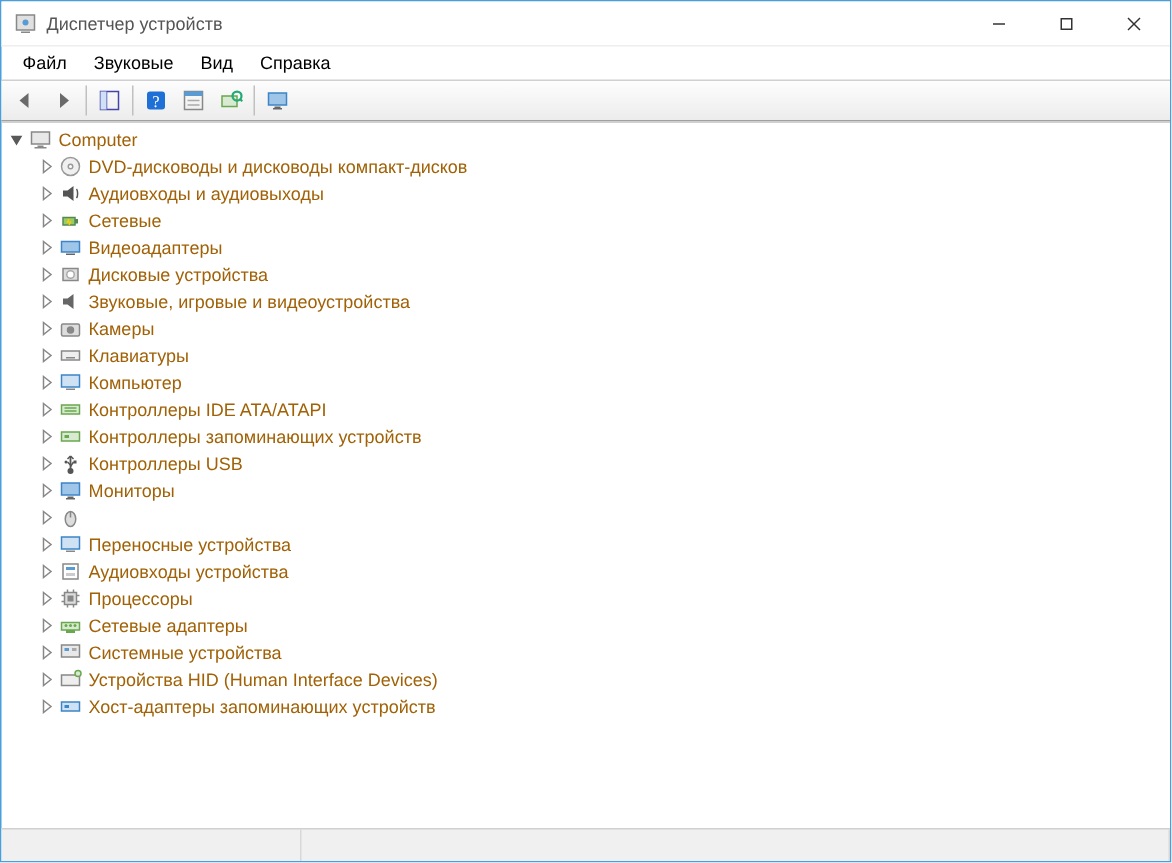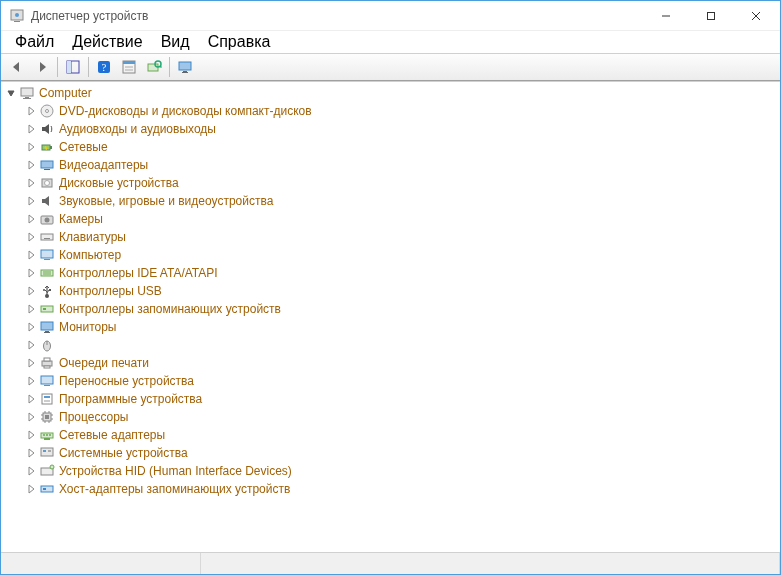--- a/index.html
+++ b/index.html
@@ -4,21 +4,21 @@
   <style>
     * { box-sizing: border-box; margin: 0; padding: 0; }
     html, body { width: 781px; height: 575px; font-family: "Segoe UI", Tahoma, sans-serif; font-size: 12px; background: #fff; overflow: hidden; }
     .window { width: 100%; height: 100%; border: 1px solid #4a9edb; display: flex; flex-direction: column; background: #fff; }
     .titlebar { height: 30px; background: #fff; display: flex; align-items: center; padding: 0 2px 0 8px; border-bottom: 1px solid #eee; }
     .titlebar-icon { width: 16px; height: 16px; margin-right: 6px; }
     .titlebar-text { flex: 1; color: #555; font-size: 12px; }
     .winbtns { display: flex; }
     .winbtn { width: 45px; height: 29px; display: flex; align-items: center; justify-content: center; color: #555; font-size: 10px; }
     .menubar { height: 22px; display: flex; align-items: center; padding: 0 6px; gap: 2px; }
-    .menuitem { padding: 2px 8px; font-size: 16px; color: #000; }
+    .menuitem { padding: 2px 8px; font-size: 12px; color: #000; }
     .toolbar { height: 28px; border-top: 1px solid #d0d0d0; border-bottom: 1px solid #a0a0a0; background: linear-gradient(#fdfdfd,#ececec); display: flex; align-items: center; padding: 0 4px; gap: 1px; }
     .tbtn { width: 24px; height: 22px; display: flex; align-items: center; justify-content: center; border: 1px solid transparent; }
     .tsep { width: 1px; height: 20px; background: #c0c0c0; margin: 0 2px; }
     .tree-container { flex: 1; overflow: auto; border-top: 1px solid #d0d0d0; padding: 2px 0; }
     .tree-root { padding-left: 4px; }
     .tree-row { display: flex; align-items: center; height: 18px; padding-left: 0; white-space: nowrap; }
     .caret { width: 12px; height: 12px; margin-right: 2px; display: flex; align-items: center; justify-content: center; }
     .caret svg { width: 10px; height: 10px; }
     .node-icon { width: 16px; height: 16px; margin-right: 4px; display: flex; align-items: center; justify-content: center; }
     .node-label { font-size: 12px; color: #a16207; }
@@ -56,21 +56,21 @@
           <svg width="10" height="10" viewBox="0 0 10 10">
             <line x1="1" y1="1" x2="9" y2="9" stroke="#333" stroke-width="1"></line>
             <line x1="9" y1="1" x2="1" y2="9" stroke="#333" stroke-width="1"></line>
           </svg>
         </div>
     </div>
   </div>
 
   <div class="menubar">
     <div class="menuitem">Файл</div>
-    <div class="menuitem">Действие</div>
+    <div class="menuitem">Звуковые</div>
     <div class="menuitem">Вид</div>
     <div class="menuitem">Справка</div>
   </div>
 
   <div class="toolbar">
     <div class="tbtn">
       <svg width="16" height="16" viewBox="0 0 16 16">
           <path d="M10 3 L4 8 L10 13 Z" fill="#6a6a6a"></path>
         </svg>
     </div>
@@ -282,53 +282,53 @@
             <span class="node-label">Контроллеры IDE ATA/ATAPI</span>
           </div>
           <div class="tree-row">
             <span class="caret">
   <svg viewBox="0 0 10 10">
                 <path d="M3 1 L8 5 L3 9 Z" fill="#fff" stroke="#888" stroke-width="1"></path>
               </svg>
 </span>
             <span class="node-icon">
               <svg viewBox="0 0 16 16">
+                <rect x="2" y="5" width="12" height="6" fill="#d9ead3" stroke="#6aa84f"></rect>
+                <rect x="4" y="7" width="3" height="2" fill="#6aa84f"></rect>
+              </svg>
+            </span>
+            <span class="node-label">Контроллеры запоминающих устройств</span>
+          </div>
+          <div class="tree-row">
+            <span class="caret">
+  <svg viewBox="0 0 10 10">
+                <path d="M3 1 L8 5 L3 9 Z" fill="#fff" stroke="#888" stroke-width="1"></path>
+              </svg>
+</span>
+            <span class="node-icon">
+              <svg viewBox="0 0 16 16">
                 <circle cx="8" cy="13" r="2" fill="#555"></circle>
                 <line x1="8" y1="3" x2="8" y2="12" stroke="#555" stroke-width="1.2"></line>
                 <path d="M8 3l-2 2M8 3l2 2" stroke="#555" fill="none"></path>
                 <circle cx="5" cy="7" r="1" fill="#555"></circle>
                 <rect x="10" y="6" width="2" height="2" fill="#555"></rect>
                 <line x1="6" y1="7" x2="8" y2="9" stroke="#555"></line>
                 <line x1="10" y1="7" x2="8" y2="10" stroke="#555"></line>
               </svg>
             </span>
             <span class="node-label">Контроллеры USB</span>
           </div>
           <div class="tree-row">
             <span class="caret">
   <svg viewBox="0 0 10 10">
                 <path d="M3 1 L8 5 L3 9 Z" fill="#fff" stroke="#888" stroke-width="1"></path>
               </svg>
 </span>
             <span class="node-icon">
               <svg viewBox="0 0 16 16">
-                <rect x="2" y="5" width="12" height="6" fill="#d9ead3" stroke="#6aa84f"></rect>
-                <rect x="4" y="7" width="3" height="2" fill="#6aa84f"></rect>
-              </svg>
-            </span>
-            <span class="node-label">Контроллеры запоминающих устройств</span>
-          </div>
-          <div class="tree-row">
-            <span class="caret">
-  <svg viewBox="0 0 10 10">
-                <path d="M3 1 L8 5 L3 9 Z" fill="#fff" stroke="#888" stroke-width="1"></path>
-              </svg>
-</span>
-            <span class="node-icon">
-              <svg viewBox="0 0 16 16">
                 <rect x="2" y="3" width="12" height="8" fill="#9fc5e8" stroke="#3d85c6"></rect>
                 <rect x="6" y="12" width="4" height="1" fill="#666"></rect>
                 <rect x="5" y="13" width="6" height="1" fill="#666"></rect>
               </svg>
             </span>
             <span class="node-label">Мониторы</span>
           </div>
           <div class="tree-row">
             <span class="caret">
   <svg viewBox="0 0 10 10">
@@ -343,55 +343,40 @@
             </span>
           </div>
           <div class="tree-row">
             <span class="caret">
   <svg viewBox="0 0 10 10">
                 <path d="M3 1 L8 5 L3 9 Z" fill="#fff" stroke="#888" stroke-width="1"></path>
               </svg>
 </span>
             <span class="node-icon">
               <svg viewBox="0 0 16 16">
-                <rect x="3" y="6" width="10" height="5" fill="#ddd" stroke="#888"></rect>
-                <rect x="5" y="3" width="6" height="3" fill="#fff" stroke="#888"></rect>
-                <rect x="5" y="11" width="6" height="2" fill="#fff" stroke="#888"></rect>
-              </svg>
-            </span>
-            <span class="node-label">Очереди печати</span>
-          </div>
-          <div class="tree-row">
-            <span class="caret">
-  <svg viewBox="0 0 10 10">
-                <path d="M3 1 L8 5 L3 9 Z" fill="#fff" stroke="#888" stroke-width="1"></path>
-              </svg>
-</span>
-            <span class="node-icon">
-              <svg viewBox="0 0 16 16">
                 <rect x="2" y="3" width="12" height="8" fill="#cfe2f3" stroke="#3d85c6"></rect>
                 <rect x="5" y="12" width="6" height="1" fill="#888"></rect>
               </svg>
             </span>
             <span class="node-label">Переносные устройства</span>
           </div>
           <div class="tree-row">
             <span class="caret">
   <svg viewBox="0 0 10 10">
                 <path d="M3 1 L8 5 L3 9 Z" fill="#fff" stroke="#888" stroke-width="1"></path>
               </svg>
 </span>
             <span class="node-icon">
               <svg viewBox="0 0 16 16">
                 <rect x="3" y="3" width="10" height="10" fill="#fff" stroke="#888"></rect>
                 <rect x="5" y="5" width="6" height="2" fill="#5a9bd4"></rect>
                 <rect x="5" y="9" width="6" height="2" fill="#ccc"></rect>
               </svg>
             </span>
-            <span class="node-label">Программные устройства</span>
+            <span class="node-label">Аудиовходы устройства</span>
           </div>
           <div class="tree-row">
             <span class="caret">
   <svg viewBox="0 0 10 10">
                 <path d="M3 1 L8 5 L3 9 Z" fill="#fff" stroke="#888" stroke-width="1"></path>
               </svg>
 </span>
             <span class="node-icon">
               <svg viewBox="0 0 16 16">
                 <rect x="4" y="4" width="8" height="8" fill="#ddd" stroke="#888"></rect>

